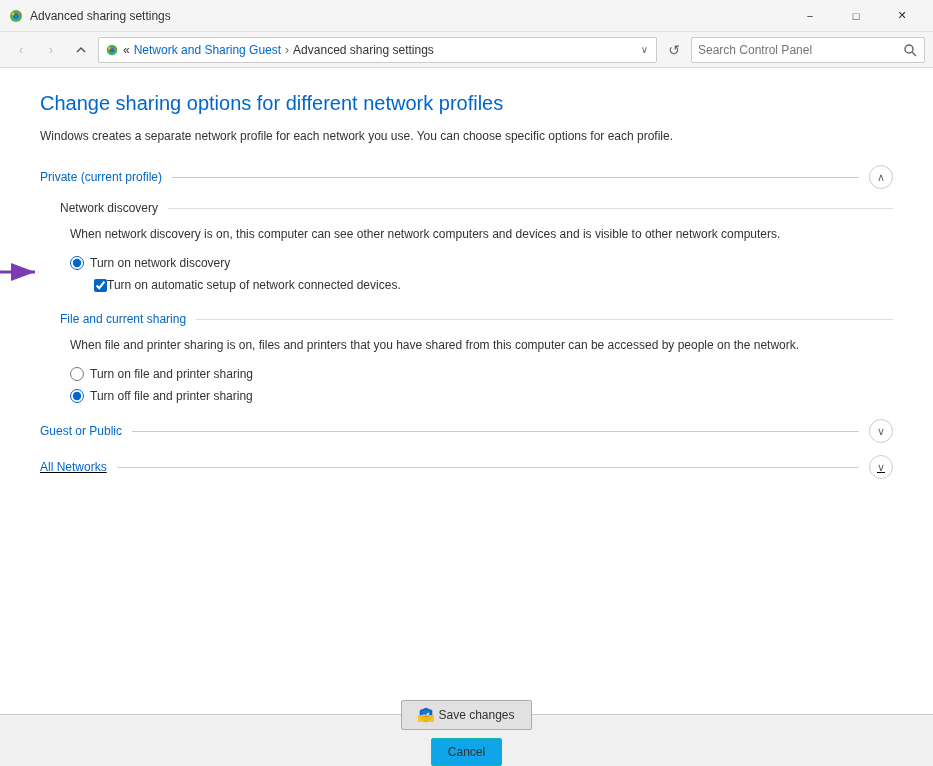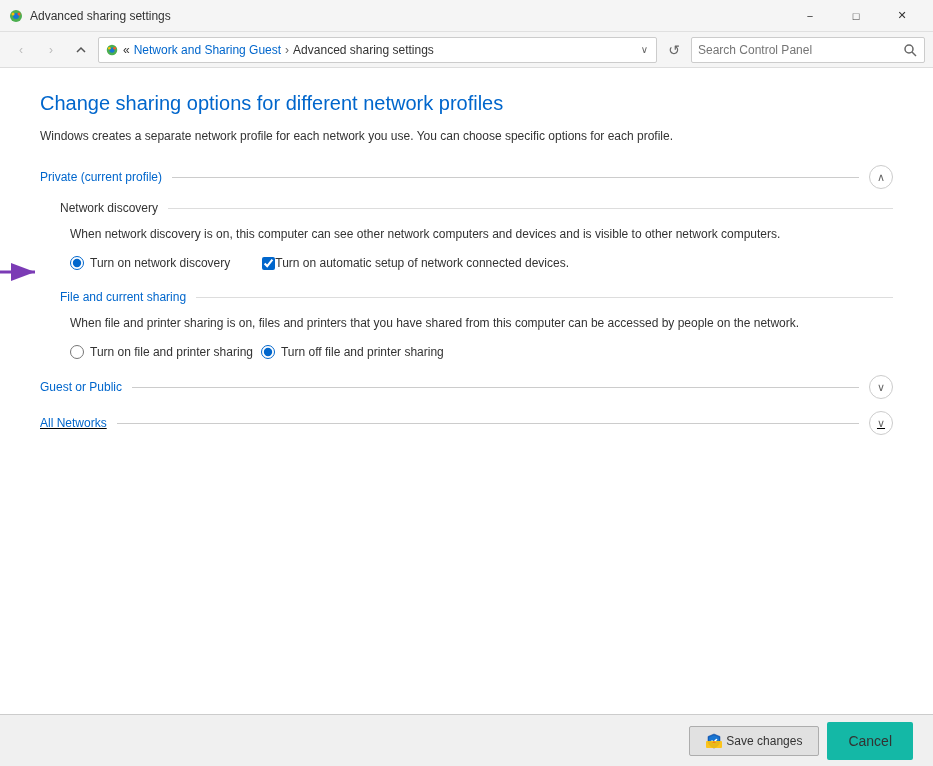--- a/index.html
+++ b/index.html
@@ -227,20 +227,21 @@
     .subsection-desc {
       font-size: 12px;
       color: #333;
       line-height: 1.6;
       margin-bottom: 12px;
       padding-left: 10px;
     }
 
     .radio-group {
       display: flex;
+      flex-direction: column;
       gap: 8px;
       padding-left: 10px;
     }
 
     .radio-item {
       display: flex;
       align-items: center;
       gap: 6px;
       font-size: 12px;
       color: #333;
@@ -275,41 +276,42 @@
       left: 0;
       right: 0;
       height: 52px;
       background: #f0f0f0;
       border-top: 1px solid #ccc;
       display: flex;
       align-items: center;
       justify-content: flex-end;
       padding: 0 20px;
       gap: 8px;
+      flex-direction: column;
     }
 
     .btn-save {
       display: flex;
       align-items: center;
       gap: 4px;
       background: #e1e1e1;
       border: 1px solid #adadad;
       padding: 6px 16px;
       cursor: pointer;
       font-size: 12px;
       color: #333;
       border-radius: 2px;
     }
 
     .btn-cancel {
-      background: #14b8a6;
-      border: 5px solid #14b8a6;
+      background: #0ea5e9;
+      border: 1px solid #14b8a6;
       padding: 6px 16px;
       cursor: pointer;
-      font-size: 14px;
+      font-size: 12px;
       color: #333;
       border-radius: 2px;
     }
 
     
     .shield-icon {
       width: 16px;
       height: 16px;
     }
   </style>

